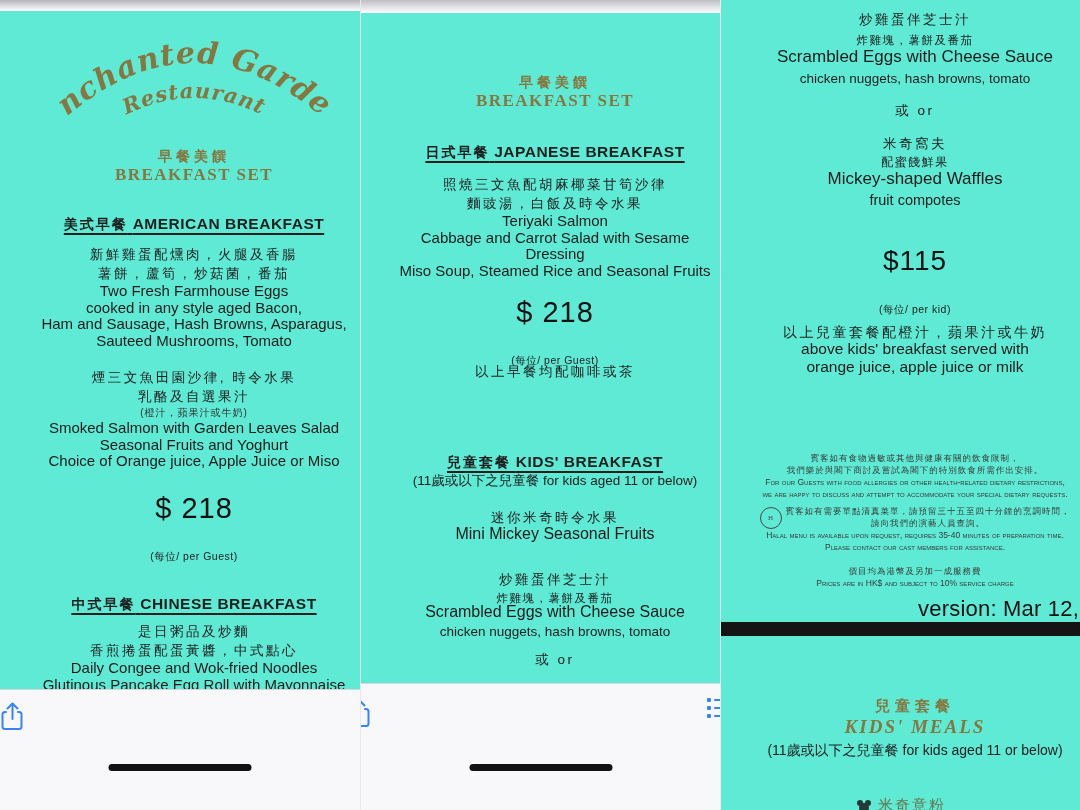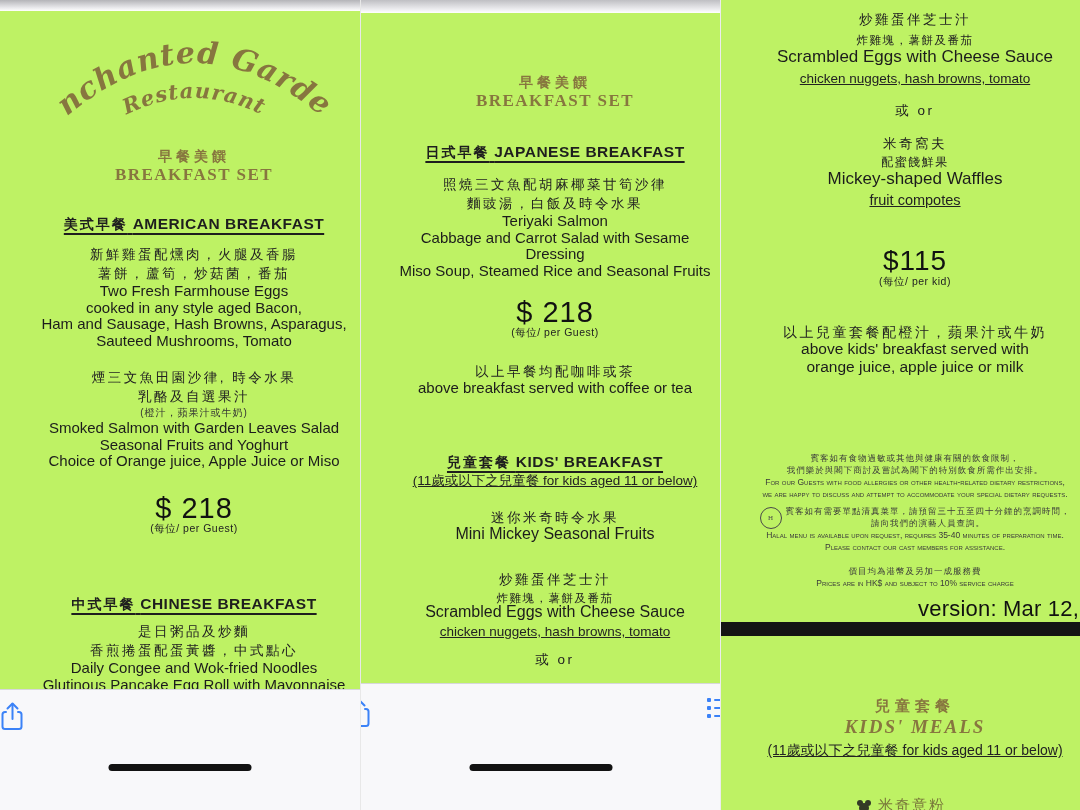--- a/index.html
+++ b/index.html
@@ -3,40 +3,40 @@
 <meta charset="utf-8">
 <style>
   html,body{margin:0;padding:0;}
   body{
     width:1080px;height:810px;position:relative;overflow:hidden;
     background:#ffffff;
     font-family:"Liberation Sans","DejaVu Sans",sans-serif;
     color:#1e1e1e;
     -webkit-font-smoothing:antialiased;
   }
-  .panel{position:absolute;top:0;height:810px;width:360px;background:#bef264;overflow:hidden;}
+  .panel{position:absolute;top:0;height:810px;width:360px;background:#5eead4;overflow:hidden;}
   #panel-left{left:0;}
   #panel-mid{left:360px;border-left:1px solid #e8e8e8;}
   #panel-right{left:720px;border-left:1px solid #ececec;}
   .top-band{position:absolute;top:0;left:0;right:0;height:11px;
     background:linear-gradient(#b4b4b8,#e9e9ec 70%,#ffffff);}
   .content{position:absolute;left:30px;right:2px;top:0;text-align:center;}
   .gold{color:#87763f;}
   .zh{font-size:13.5px;letter-spacing:2.5px;line-height:19px;color:#222;}
   .zh-tight{font-size:13.5px;letter-spacing:1.5px;line-height:18px;color:#222;}
   .en{font-size:15px;line-height:16.5px;color:#1c1c1c;}
-  .en-sub{font-size:13.5px;line-height:16px;color:#222;text-decoration:underline;}
+  .en-sub{font-size:13.5px;line-height:16px;color:#222;}
   .heading{font-size:15.5px;font-weight:bold;letter-spacing:.5px;
     text-decoration:underline;text-underline-offset:4px;text-decoration-thickness:1.5px;}
   .heading .hz{font-weight:bold;letter-spacing:2px;font-size:14px;}
   .set-zh{font-size:14px;letter-spacing:4px;font-weight:bold;}
   .set-en{font-family:"Liberation Serif","DejaVu Serif",serif;font-weight:bold;
     font-size:17px;letter-spacing:1.5px;}
   .price{font-size:29px;letter-spacing:1px;color:#111;}
-  .price-note{font-size:10.5px;letter-spacing:.5px;color:#222;}
+  .price-note{font-size:10.5px;letter-spacing:.5px;color:#222;margin-top:28px;}
   .tiny-note{font-size:10px;letter-spacing:1px;color:#333;}
   .fineprint-zh{font-size:8.5px;letter-spacing:1px;line-height:12px;color:#3a3a3a;}
   .fineprint-en{font-size:8.5px;font-variant-caps:small-caps;line-height:12px;color:#3a3a3a;}
   .toolbar{position:absolute;left:0;right:0;bottom:0;height:124px;
     background:#f8f8fa;border-top:1px solid #d7d7db;}
   .home-indicator{position:absolute;bottom:39px;left:50%;transform:translateX(-50%);
     width:143px;height:7px;border-radius:4px;background:#121212;}
   .share-wrap{position:absolute;left:1px;top:11px;width:26px;height:30px;}
   .share-clip{position:absolute;left:-1px;top:14px;width:14px;height:32px;overflow:hidden;}
   .share-clip svg{margin-left:-12px;}
@@ -144,21 +144,20 @@
     <div class="zh">麵豉湯，白飯及時令水果</div>
     <div class="en">Teriyaki Salmon</div>
     <div class="en">Cabbage and Carrot Salad with Sesame Dressing</div>
     <div class="en">Miso Soup, Steamed Rice and Seasonal Fruits</div>
   </div>
 
   <div class="abs price" style="top:296px;">$ 218</div>
   <div class="abs price-note" style="top:326px;">(每位/ per Guest)</div>
 
   <div class="abs zh" style="top:362px;">以上早餐均配咖啡或茶</div>
-  <div class="abs en" style="top:380px;">above breakfast served with coffee or tea</div>
 
   <div class="abs heading" style="top:453px;">
     <span class="hz">兒童套餐</span>
     <span>KIDS' BREAKFAST</span>
   </div>
   <div class="abs en-sub" style="top:473px;">(11歲或以下之兒童餐  for kids aged 11 or below)</div>
 
   <div class="abs zh" style="top:508px;">迷你米奇時令水果</div>
   <div class="abs en" style="top:526px;font-size:16px;">Mini Mickey Seasonal Fruits</div>
 

